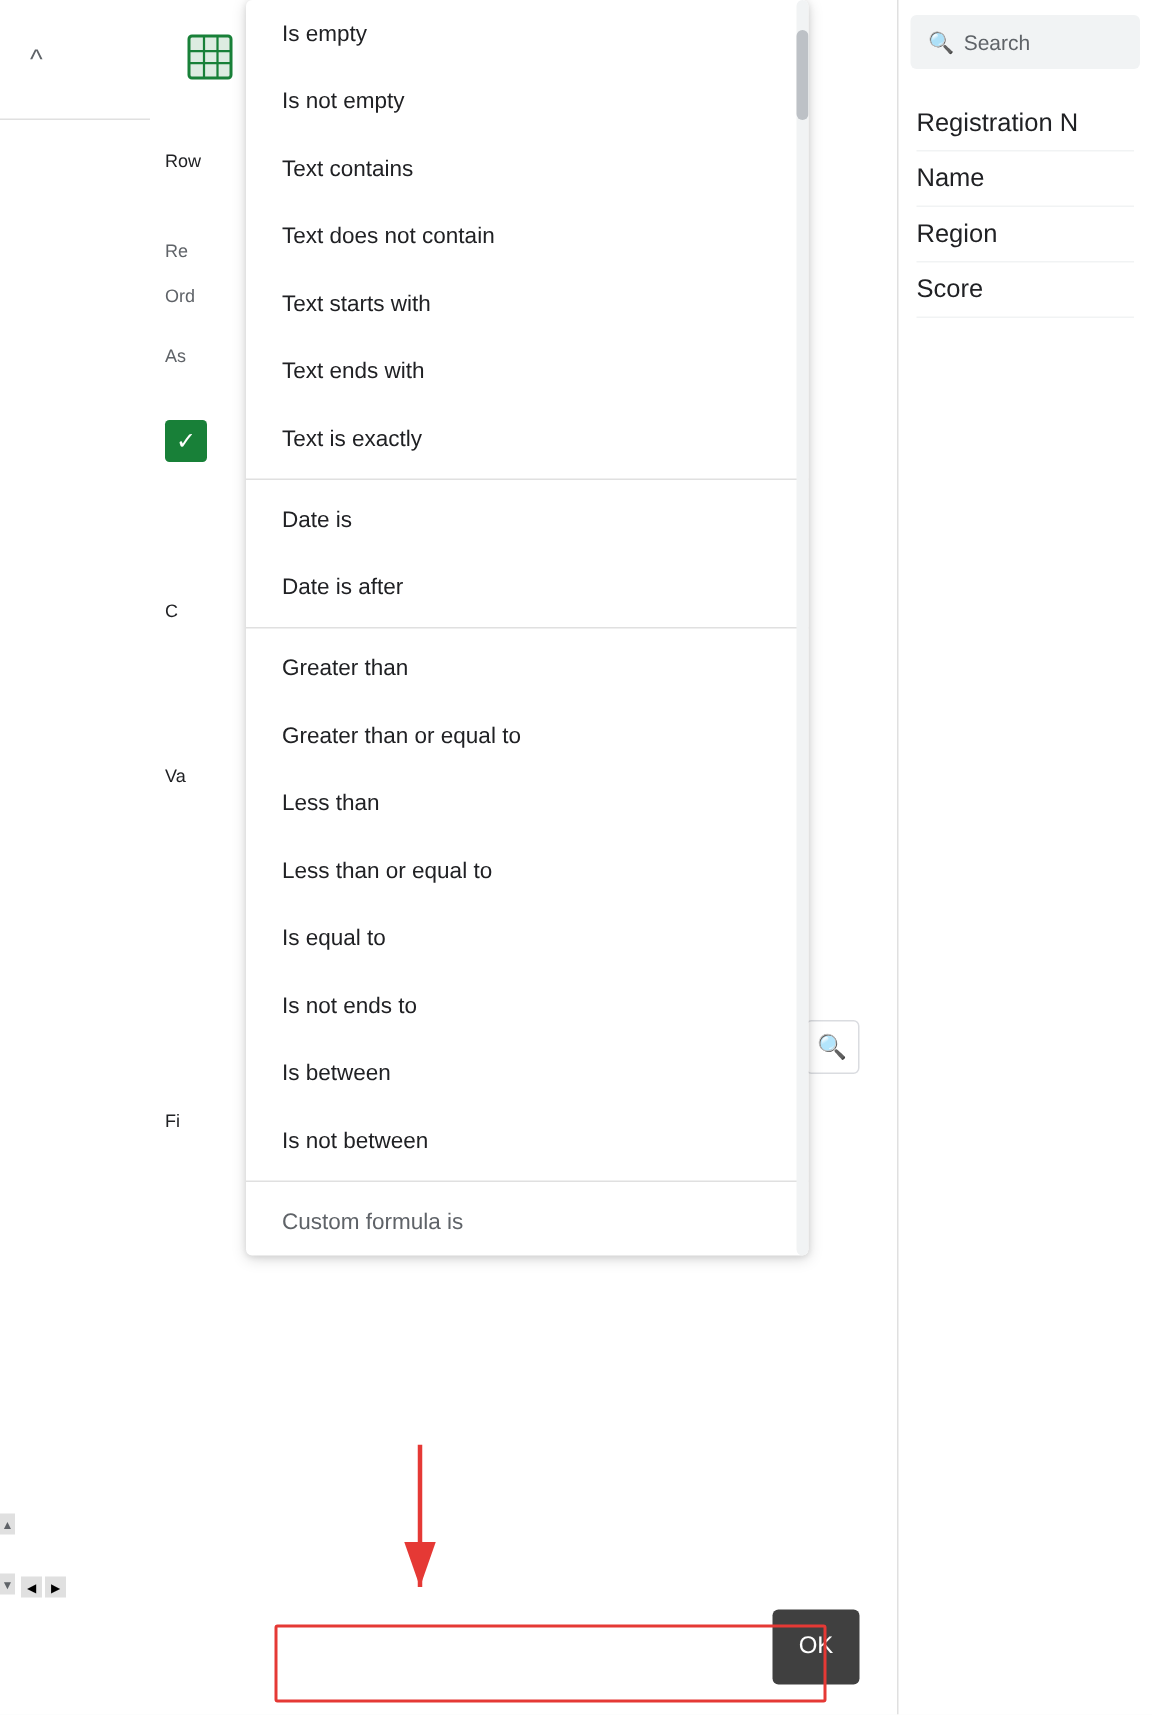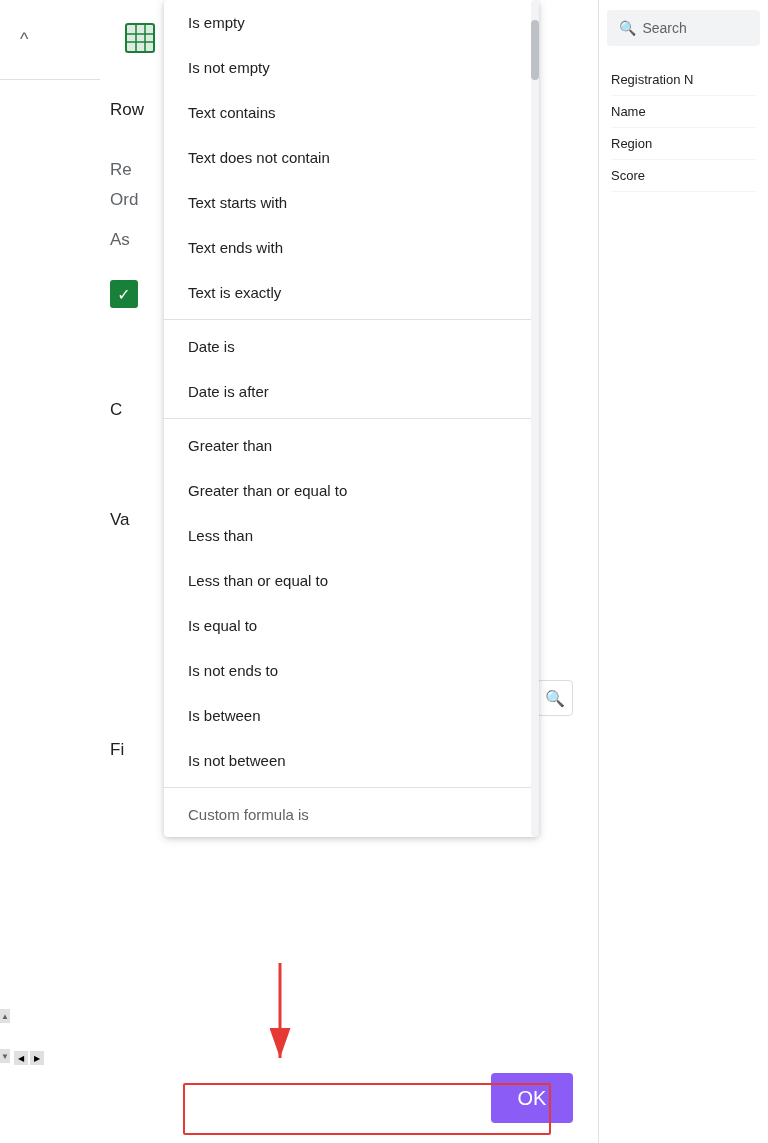--- a/index.html
+++ b/index.html
@@ -82,21 +82,21 @@
       color: #5f6368;
       font-size: 14px;
     }
 
     .right-panel-items {
       padding: 8px 12px;
     }
 
     .right-panel-item {
       padding: 8px 0;
-      font-size: 13px;
+      font-size: 17px;
       color: #202124;
       border-bottom: 1px solid #f1f3f4;
     }
 
     .green-check {
       position: absolute;
       top: 280px;
       left: 110px;
       width: 28px;
       height: 28px;
@@ -175,29 +175,29 @@
 
     .dropdown-item.last-item {
       position: relative;
     }
 
     
     .ok-button {
       position: absolute;
       bottom: 20px;
       right: 195px;
-      width: 82px;
+      width: 58px;
       height: 50px;
-      background: #8b5cf6;
+      background: #404040;
       border-radius: 4px;
       display: flex;
       align-items: center;
       justify-content: center;
       color: #fff;
-      font-size: 20px;
+      font-size: 16px;
       font-weight: 500;
       cursor: pointer;
       z-index: 50;
     }
 
     
     .custom-formula-highlight {
       position: absolute;
       bottom: 8px;
       left: 183px;
@@ -231,21 +231,21 @@
       display: flex;
       align-items: center;
       justify-content: center;
       font-size: 8px;
       color: #5f6368;
     }
 
     
     .bg-row-text {
       position: absolute;
-      font-size: 17px;
+      font-size: 12px;
       font-weight: 500;
       color: #202124;
     }
   </style>
 </head>
 <body>
 
 <div class="spreadsheet-bg"></div>
 
 <div class="top-bar">

